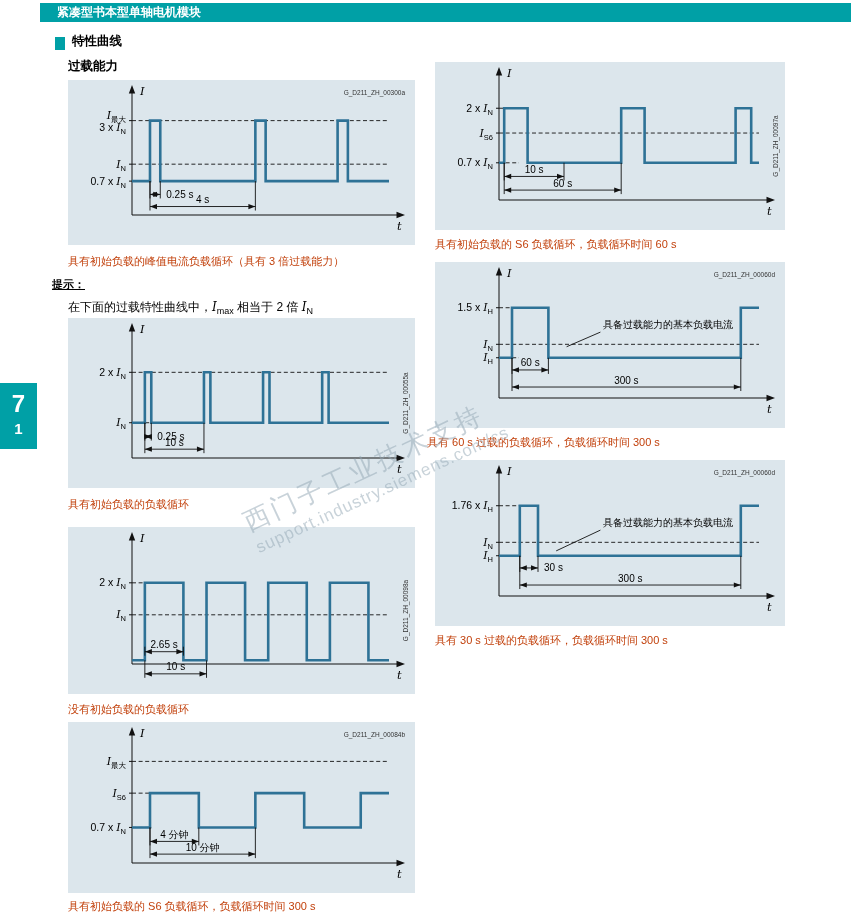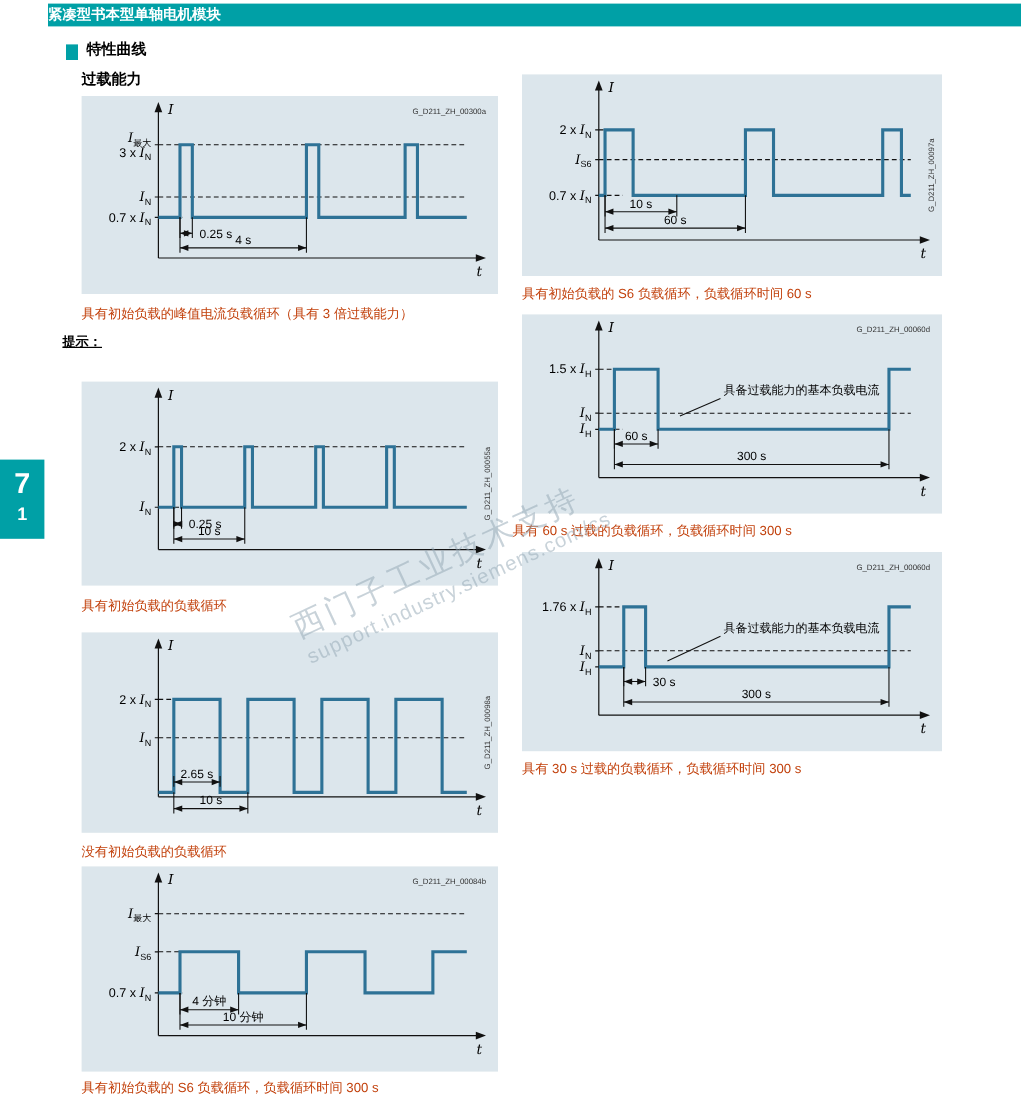--- a/index.html
+++ b/index.html
@@ -1,20 +1,20 @@
 <!DOCTYPE html>
 <html style="--accent: #00a0a6; --curve: #2e7296;"><head>
 <meta charset="utf-8">
 <style>
   *{box-sizing:border-box;margin:0;padding:0}
   html,body{background:#fff}
   body{font-family:"Liberation Sans","DejaVu Sans",sans-serif;color:#000}
   .page{position:relative;width:851px;height:919px;background:#fff;overflow:hidden}
   .topbar{position:absolute;left:40px;top:3px;width:811px;height:19px;background:var(--accent,#00a0a6);
-          color:#fff;font-size:12px;font-weight:bold;line-height:19px;}
+          color:#fff;font-size:12px;font-weight:bold;line-height:19px;padding-left:17px}
   .sec{position:absolute;left:55px;top:33px;display:flex;align-items:flex-end;gap:7px;
        font-weight:bold;font-size:12.5px}
   .sec .sq{width:10px;height:13px;background:var(--accent,#00a0a6);display:inline-block}
   .subsec{position:absolute;left:68px;top:58px;font-weight:bold;font-size:12.5px}
   .chart{position:absolute;background:#dce6ec}
   .cap{position:absolute;font-size:11px;color:#c2410c;white-space:nowrap}
   .note-t{position:absolute;left:52px;top:277px;font-weight:bold;font-size:11px;text-decoration:underline}
   .note-x{position:absolute;left:68px;top:299px;font-size:12px}
   .note-x .ivar{font-family:"DejaVu Serif",serif;font-style:italic}
   .note-x sub{font-size:9px}
@@ -93,20 +93,23 @@
         <line x1="187.36" y1="101.12" x2="187.36" y2="130.53" class="dim"></line>
         <path d="M 81.99000000000001 126.53 l 7 -2.6 l 0 5.2 z" class="axh"></path>
         <path d="M 187.36 126.53 l -7 -2.6 l 0 5.2 z" class="axh"></path>
         <text x="134.675" y="123.03" class="dimlab" text-anchor="middle">4 s</text>
         <text x="337" y="15" class="code" text-anchor="end">G_D211_ZH_00300a</text>
       </svg>
     </figure>
   <div class="cap" style="left:68px;top:254px">具有初始负载的峰值电流负载循环（具有 3 倍过载能力）</div>
 
   <div class="note-t">提示：</div>
+  <div class="note-x">
+    <span>在下面的过载特性曲线中，</span><i class="ivar">I</i><sub>max</sub><span> 相当于 2 倍 </span><i class="ivar">I</i><sub>N</sub>
+  </div>
 
   <figure class="chart" style="left:68px;top:318px;width:347px;height:170px">
       <svg width="347" height="170" viewBox="0 0 347 170">
         <line x1="64" y1="54.31999999999999" x2="321" y2="54.31999999999999" class="dash"></line>
         <line x1="61" y1="54.31999999999999" x2="64" y2="54.31999999999999" class="ax"></line>
         <text x="58" y="57.81999999999999" text-anchor="end" class="lvl"><tspan>2 x </tspan><tspan class="ivar">I</tspan><tspan class="sub" dy="3">N</tspan></text>
         <line x1="64" y1="104.72" x2="84" y2="104.72" class="dash"></line>
         <line x1="61" y1="104.72" x2="64" y2="104.72" class="ax"></line>
         <text x="58" y="108.22" text-anchor="end" class="lvl"><tspan class="ivar">I</tspan><tspan class="sub" dy="3">N</tspan></text>
         <line x1="64" y1="140" x2="64" y2="11" class="ax"></line>

